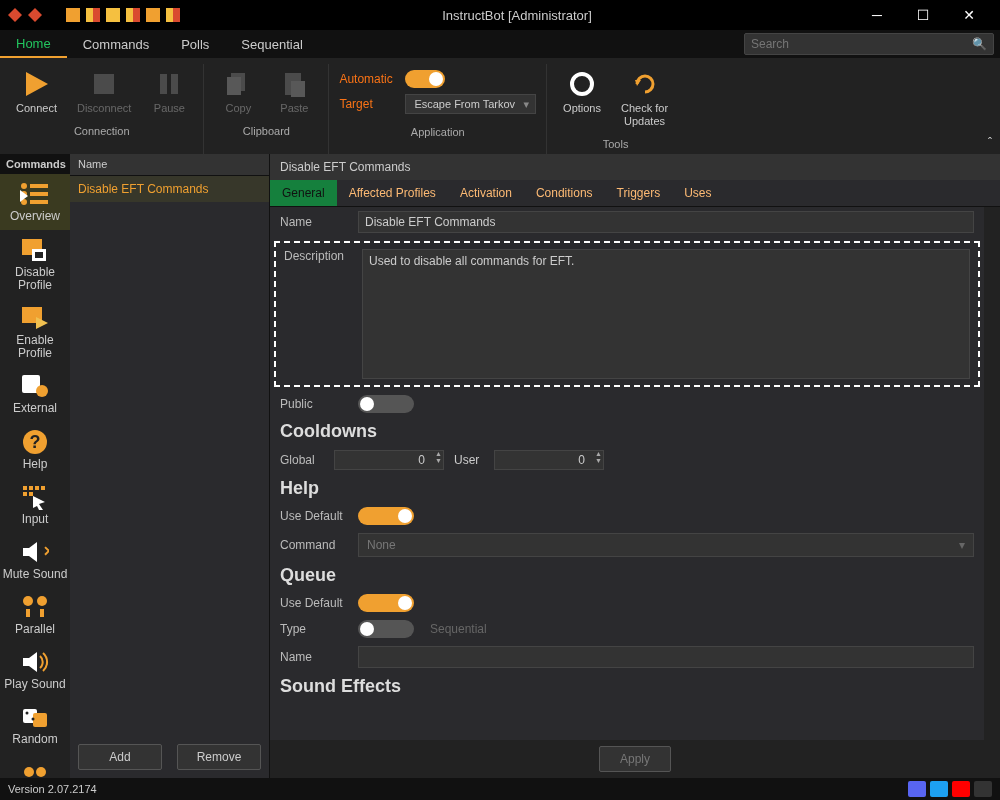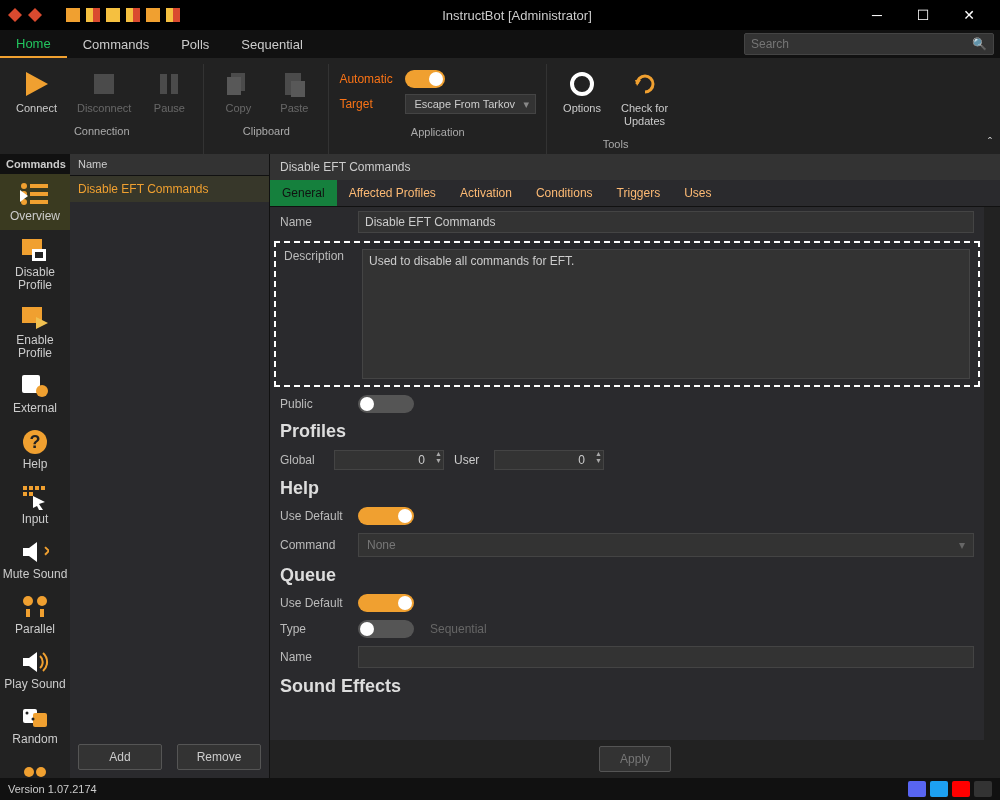--- a/index.html
+++ b/index.html
@@ -384,21 +384,21 @@
           <div class="form-label">Description</div>
           <textarea class="textarea" style="">Used to disable all commands for EFT.</textarea>
         </div>
       </div>
 
       <div class="form-row">
         <div class="form-label">Public</div>
         <div class="toggle off" style="width:56px"></div>
       </div>
 
-      <div class="section-h">Profiles</div>
+      <div class="section-h">Cooldowns</div>
       <div class="form-row">
         <div class="form-label" style="width:44px">Global</div>
         <div style="position:relative"><input class="num-input" value="0" style=""><div class="spin">▲<br>▼</div></div>
         <div style="width:30px">User</div>
         <div style="position:relative"><input class="num-input" value="0" style=""><div class="spin">▲<br>▼</div></div>
       </div>
 
       <div class="section-h">Help</div>
       <div class="form-row">
         <div class="form-label">Use Default</div>
@@ -429,20 +429,20 @@
     <div class="scrollbar-fake"></div>
     </div>
 
     <div class="detail-footer">
       <div class="apply-btn">Apply</div>
     </div>
   </div>
 </div>
 
 <div class="statusbar">
-  <div>Version 1.07.2174</div>
+  <div>Version 2.07.2174</div>
   <div class="status-icons">
     <span class="si-discord"></span>
     <span class="si-twitter"></span>
     <span class="si-yt"></span>
     <span class="si-bot"></span>
   </div>
 </div>
 
 </body></html>

